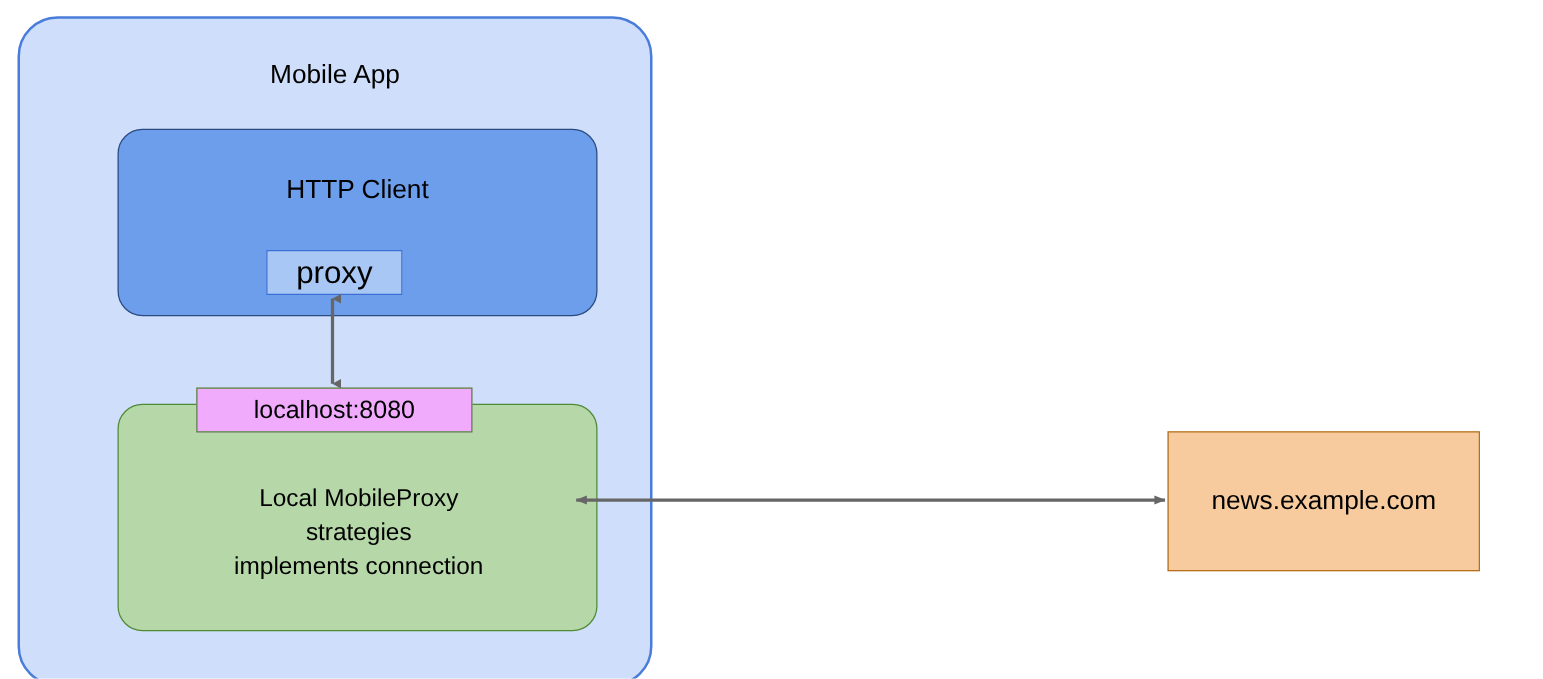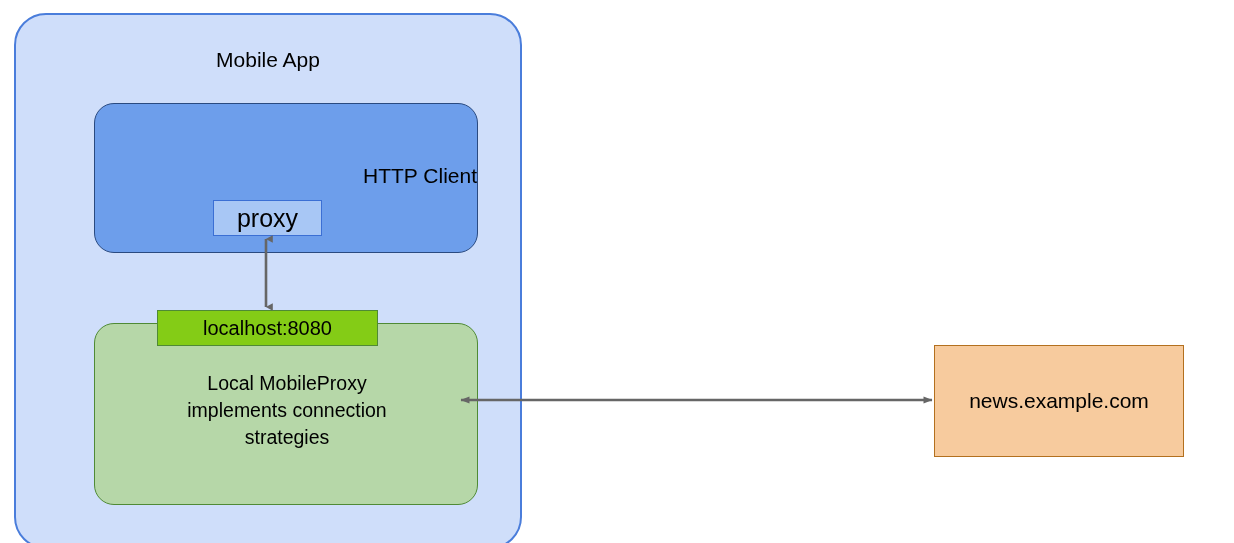--- a/index.html
+++ b/index.html
@@ -50,23 +50,23 @@
     width: 384px;
     height: 150px;
     background: #6d9eeb;
     border: 1.6px solid #2a4a80;
     border-radius: 20px;
     box-sizing: border-box;
   }
   .http-client-label {
     position: absolute;
     left: 0;
-    top: 60px;
+    top: 36px;
     width: 100%;
-    text-align: right;
+    text-align: center;
     font-size: 21px;
     color: #000000;
   }
 
   
   .proxy-port-label {
     position: absolute;
     left: 213px;
     top: 200px;
     width: 109px;
@@ -89,36 +89,36 @@
     width: 384px;
     height: 182px;
     background: #b6d7a8;
     border: 1.8px solid #4f8a35;
     border-radius: 20px;
     box-sizing: border-box;
   }
   .local-proxy-text {
     position: absolute;
     left: 20px;
-    top: 46px;
+    top: 62px;
     width: 344px;
     text-align: center;
     font-size: 19.5px;
     line-height: 27px;
     color: #000000;
   }
 
   
   .localhost-label {
     position: absolute;
     left: 157px;
     top: 310px;
     width: 221px;
     height: 36px;
-    background: #84cc16;
+    background: #f0abfc;
     border: 1.5px solid #4f8a35;
     box-sizing: border-box;
     display: flex;
     align-items: center;
     justify-content: center;
     font-size: 20px;
     color: #000000;
   }
 
   
@@ -156,22 +156,22 @@
   <div class="mobile-app-container">
     <div class="mobile-app-title">Mobile App</div>
 
     <div class="http-client-box">
       <div class="http-client-label">HTTP Client</div>
     </div>
 
     <div class="local-proxy-box">
       <div class="local-proxy-text">
         <div>Local MobileProxy</div>
+        <div>strategies</div>
         <div>implements connection</div>
-        <div>strategies</div>
       </div>
     </div>
   </div>
 
   <div class="proxy-port-label">proxy</div>
 
   <div class="localhost-label">localhost:8080</div>
 
   <div class="remote-server-box">news.example.com</div>
 

